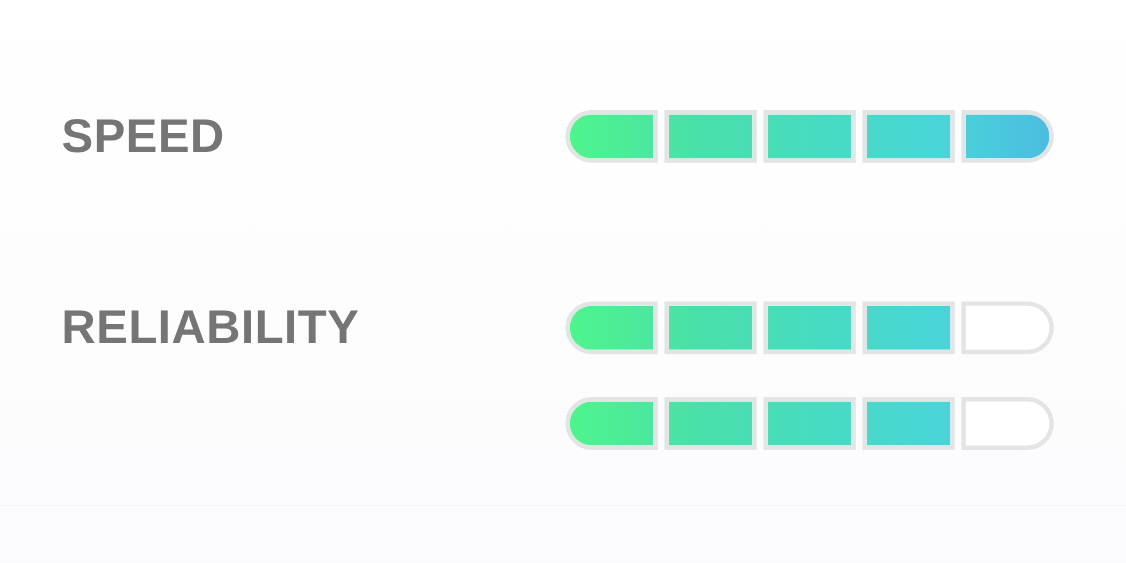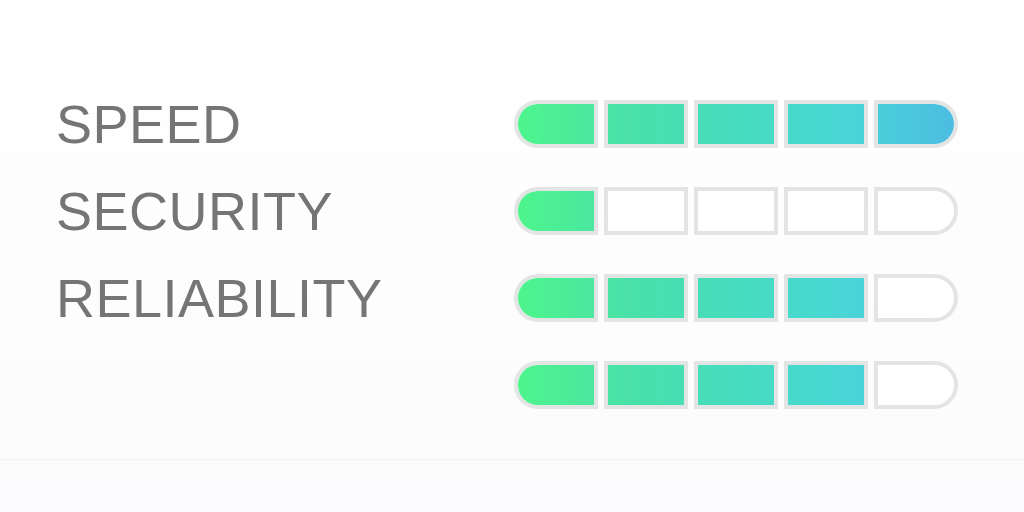--- a/index.html
+++ b/index.html
@@ -40,22 +40,22 @@
     width: 1024px;
     height: 60px;
     display: flex;
     align-items: center;
   }
 
   .rating-label {
     position: absolute;
     left: 56px;
     color: #757575;
-    font-size: 54px;
-    font-weight: normal;
+    font-size: 43px;
+    font-weight: bold;
     letter-spacing: 0.5px;
     line-height: 1;
     white-space: nowrap;
     text-transform: uppercase;
   }
 
   .meter {
     position: absolute;
     left: 514px;
     display: flex;
@@ -120,32 +120,20 @@
         </div>
       <div class="seg i3 on">
           <span class="fill"></span>
         </div>
       <div class="seg last i4 on">
           <span class="fill"></span>
         </div>
     </div>
   </div>
 
-  <div class="rating-row" style="top:181px">
-    <div class="rating-label">SECURITY</div>
-    <div class="meter">
-      <div class="seg first i0 on">
-          <span class="fill"></span>
-        </div>
-      <div class="seg i1"></div>
-      <div class="seg i2"></div>
-      <div class="seg i3"></div>
-      <div class="seg last i4"></div>
-    </div>
-  </div>
 
   <div class="rating-row" style="top:268px">
     <div class="rating-label">RELIABILITY</div>
     <div class="meter">
       <div class="seg first i0 on">
           <span class="fill"></span>
         </div>
       <div class="seg i1 on">
           <span class="fill"></span>
         </div>

